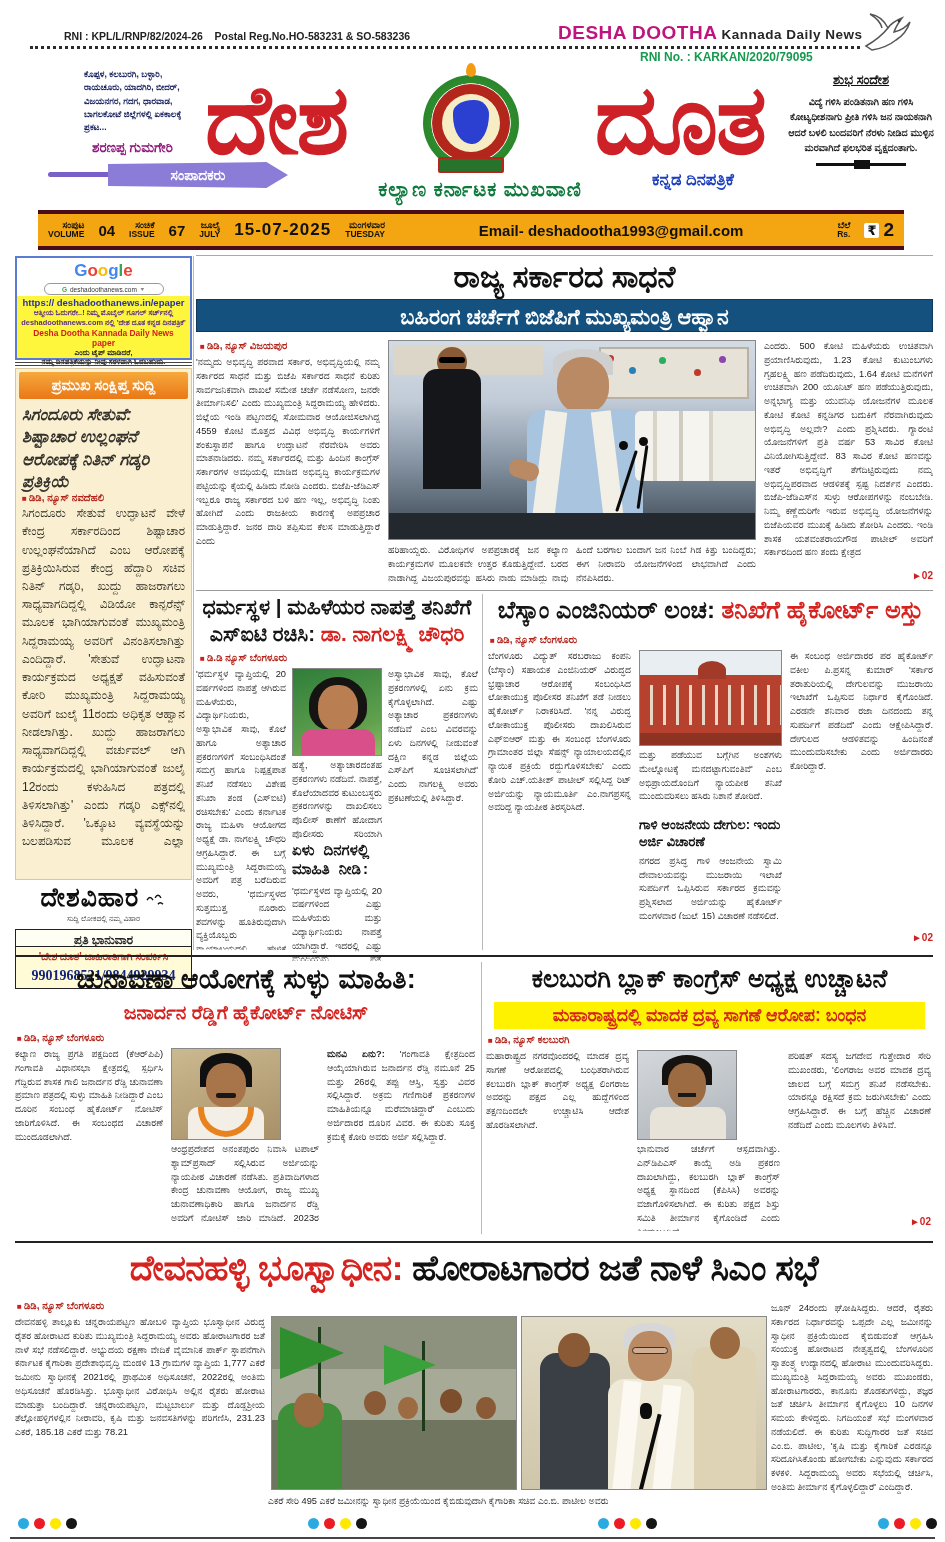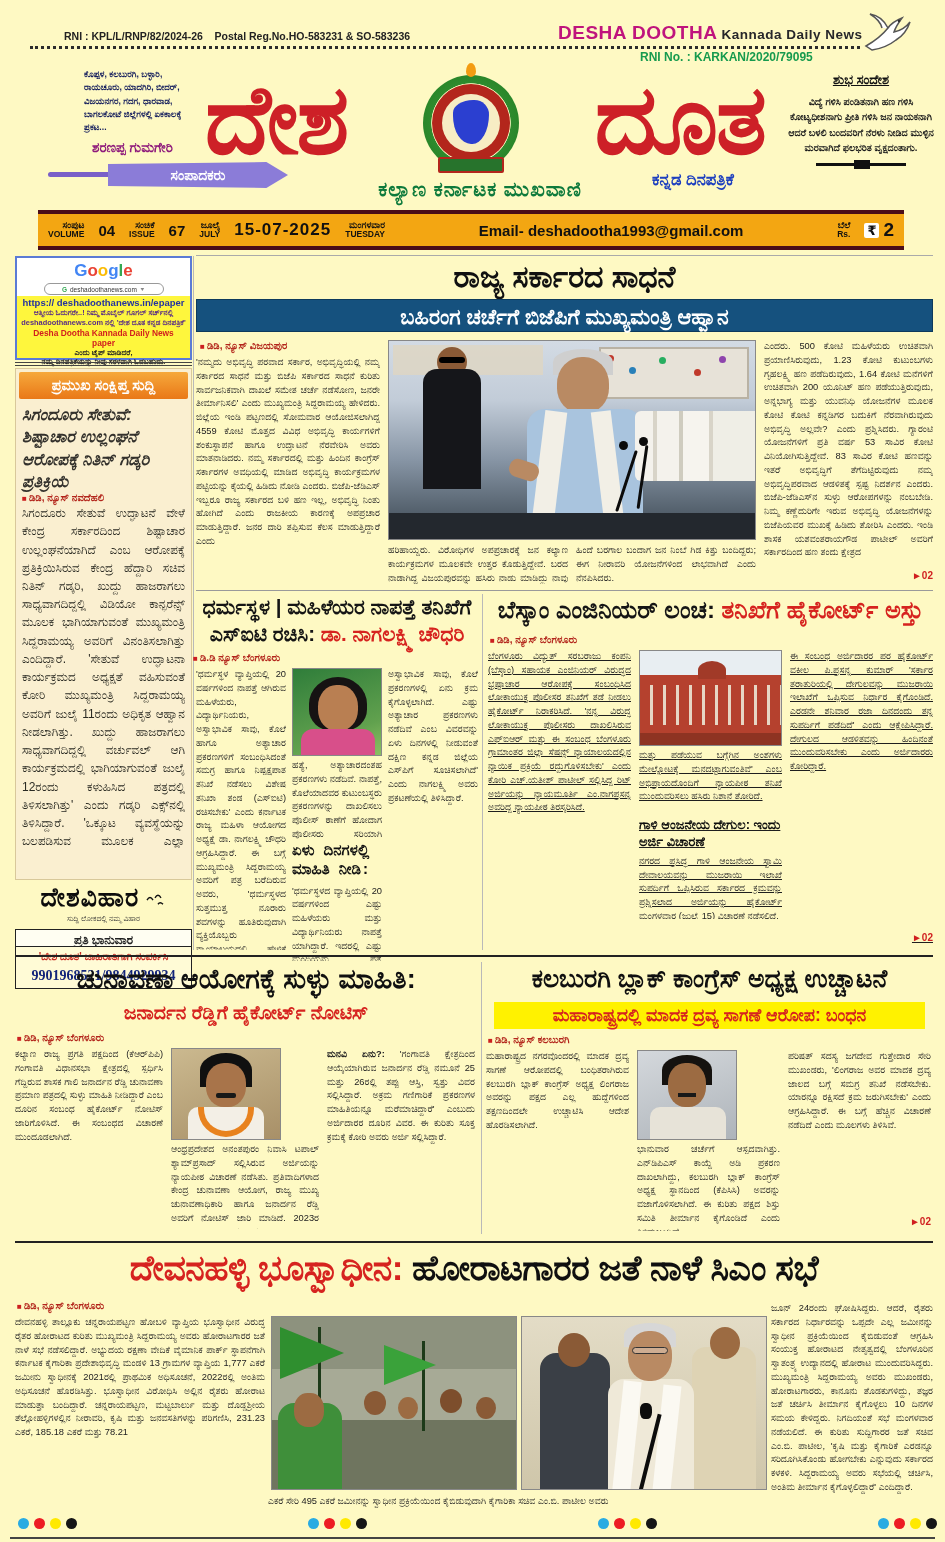--- a/index.html
+++ b/index.html
@@ -1,17 +1,17 @@
 <!DOCTYPE html>
 <html><head>
 <meta charset="utf-8">
 <style>
   html,body{margin:0;padding:0;background:#e9e9e9;}
   *{box-sizing:border-box;}
-  .page{position:relative;width:945px;height:1542px;background:#fef9c3;margin:0 auto;
+  .page{position:relative;width:945px;height:1542px;background:#ffffff;margin:0 auto;
         font-family:"Liberation Sans","DejaVu Sans",sans-serif;color:#1f1f1f;overflow:hidden;}
   .abs{position:absolute;}
   .bodytext{font-size:9.3px;line-height:1.48;text-align:justify;color:#222;overflow:hidden;}
   .byline{font-size:10px;font-weight:bold;color:#b3261c;}
   .byline::before{content:"■ ";font-size:8px;color:#cc2020;}
   .rule-v{background:#b9b9b9;width:1px;}
   .rule-h{background:#9a9a9a;height:1px;}
   .rule-heavy{background:#222;height:2px;}
   .more{color:#d01f1f;font-weight:bold;font-size:10px;text-align:right;}
   
@@ -124,33 +124,33 @@
   .ph-lead .hand{position:absolute;left:120px;top:120px;width:30px;height:18px;background:#b98a63;border-radius:8px;transform:rotate(18deg);}
   .ph-lead .aud{position:absolute;right:0;top:70px;width:120px;height:70px;background:
       linear-gradient(90deg,#f4f2ec 0 18px,#d8d4c8 18px 22px,#f4f2ec 22px 44px,#cfccbf 44px 48px,#f6f4ee 48px 74px,#d8d4c8 74px 78px,#efeee6 78px 100%);border-radius:6px 0 0 6px;}
   .ph-lead .mic{position:absolute;width:3px;height:64px;background:#0b0b0b;border-radius:2px;}
   .ph-lead .michead{position:absolute;width:9px;height:9px;background:#0b0b0b;border-radius:50%;}
   .ph-lead .podium{position:absolute;left:0;bottom:0;width:100%;height:26px;background:#23282e;}
   
   .r2l-head{position:absolute;left:196px;top:594px;width:282px;text-align:center;font-size:20.5px;
       font-weight:bold;color:#151515;line-height:1.3;}
   .r2l-head .red{color:#d6231f;}
-  .r2l-byline{position:absolute;left:193px;top:652px;}
+  .r2l-byline{position:absolute;left:200px;top:652px;}
   .r2l-cols{position:absolute;left:196px;top:668px;width:282px;height:282px;display:flex;gap:6px;}
   .r2l-cols .c{width:90px;height:282px;}
   .ph-woman{width:90px;height:88px;background:linear-gradient(160deg,#2f7d3a,#61a14e 70%,#8cc063);}
   .ph-woman .hair{position:absolute;left:16px;top:8px;width:58px;height:54px;background:#161313;border-radius:50% 50% 40% 40%;}
   .ph-woman .face{position:absolute;left:25px;top:16px;width:40px;height:46px;background:#b97f52;border-radius:46%;}
   .ph-woman .blouse{position:absolute;left:8px;top:60px;width:74px;height:28px;background:#d84f8a;border-radius:12px 12px 0 0;}
   .subhead-sm{font-size:15px;font-weight:bold;color:#111;line-height:1.25;margin:4px 0;font-family:Liberation Mono, monospace;}
   .r2r-head{position:absolute;left:488px;top:596px;width:445px;text-align:center;font-size:24px;
       font-weight:bold;color:#151515;}
   .r2r-head .red{color:#d6231f;}
   .r2r-byline{position:absolute;left:490px;top:634px;}
-  .r2r-cols{position:absolute;left:488px;top:650px;width:445px;height:300px;display:flex;gap:8px;text-decoration:underline;}
+  .r2r-cols{position:absolute;left:488px;top:650px;width:445px;height:300px;display:flex;gap:8px;}
   .r2r-cols .c{width:143px;height:300px;}
   .ph-court{width:143px;height:96px;background:linear-gradient(180deg,#e8eef2 0 26%,#b5412e 26% 100%);}
   .ph-court .cols{position:absolute;left:0;top:34px;width:143px;height:40px;background:
       repeating-linear-gradient(90deg,#b5412e 0 10px,#e7d7c4 10px 13px);}
   .ph-court .base{position:absolute;left:0;bottom:0;width:143px;height:12px;background:#8e3322;}
   .ph-court .dome{position:absolute;left:58px;top:10px;width:28px;height:18px;background:#a13a28;border-radius:50% 50% 0 0;}
   .subhead-big{font-size:13px;font-weight:bold;color:#0e0e0e;line-height:1.3;margin:6px 0 4px;}
   
   .r3l-head{position:absolute;left:15px;top:964px;width:462px;text-align:center;font-size:27px;font-weight:bold;color:#101010;}
   .r3l-sub{position:absolute;left:15px;top:1002px;width:462px;text-align:center;font-size:19px;font-weight:bold;color:#d6231f;}

